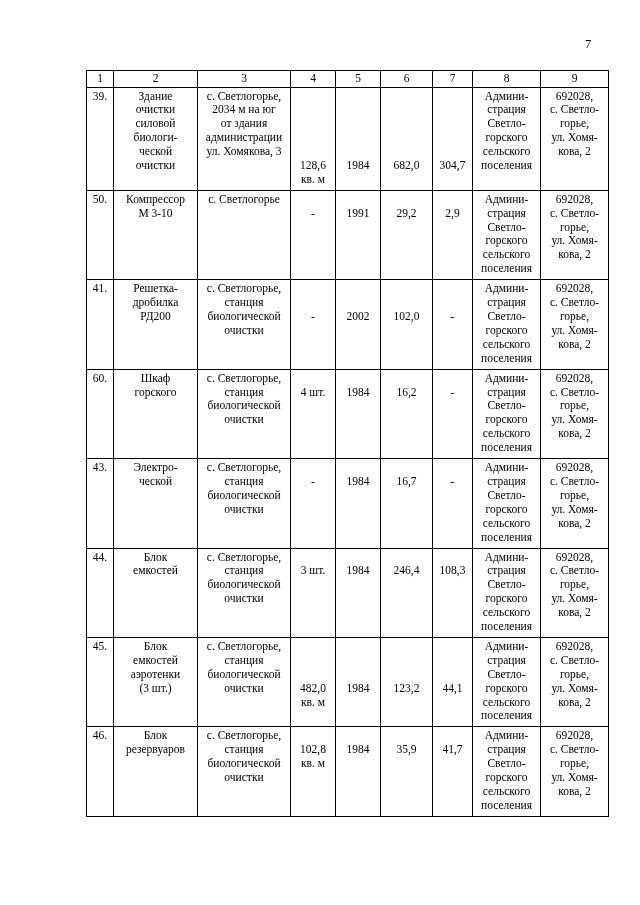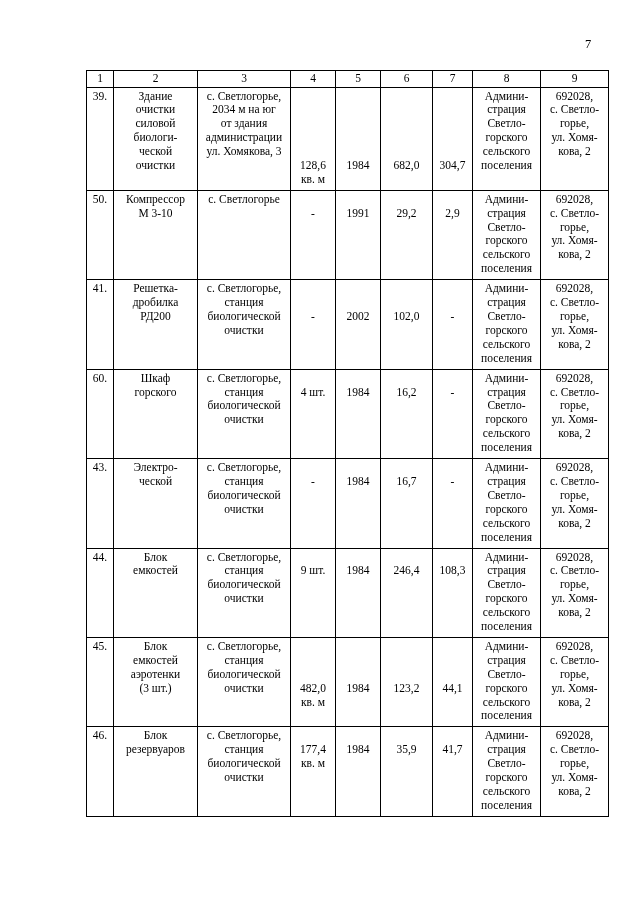--- a/index.html
+++ b/index.html
@@ -349,21 +349,21 @@
           <div class="ln">емкостей</div>
         </td>
         <td>
           <div class="ln">с. Светлогорье,</div>
           <div class="ln">станция</div>
           <div class="ln">биологической</div>
           <div class="ln">очистки</div>
         </td>
         <td>
           <div class="ln"></div>
-          <div class="ln">9 шт.</div>
+          <div class="ln">3 шт.</div>
         </td>
         <td>
           <div class="ln"></div>
           <div class="ln">1984</div>
         </td>
         <td>
           <div class="ln"></div>
           <div class="ln">246,4</div>
         </td>
         <td>
@@ -452,21 +452,21 @@
           <div class="ln">резервуаров</div>
         </td>
         <td>
           <div class="ln">с. Светлогорье,</div>
           <div class="ln">станция</div>
           <div class="ln">биологической</div>
           <div class="ln">очистки</div>
         </td>
         <td>
           <div class="ln"></div>
-          <div class="ln">177,4</div>
+          <div class="ln">102,8</div>
           <div class="ln">кв. м</div>
         </td>
         <td>
           <div class="ln"></div>
           <div class="ln">1984</div>
         </td>
         <td>
           <div class="ln"></div>
           <div class="ln">35,9</div>
         </td>

